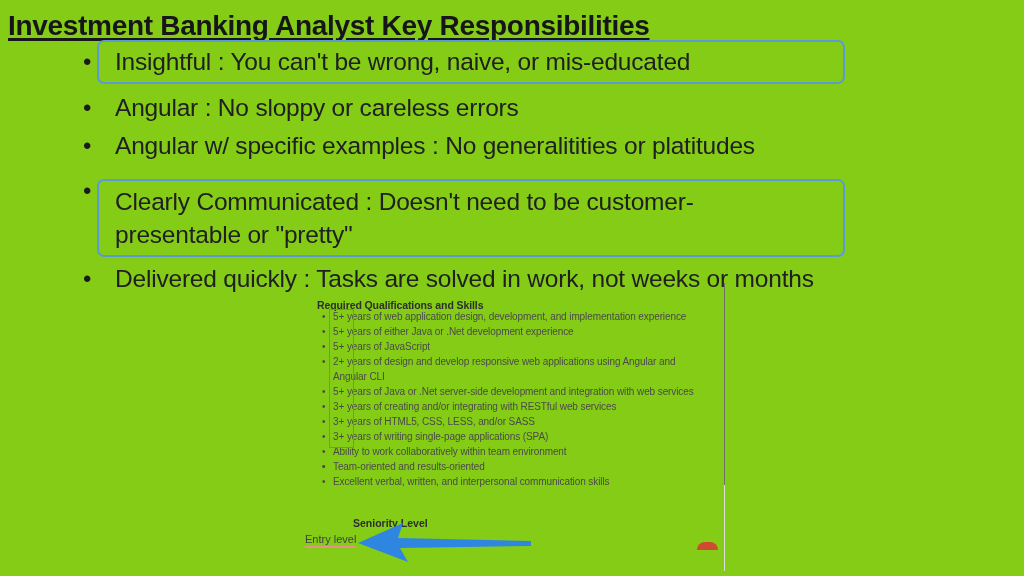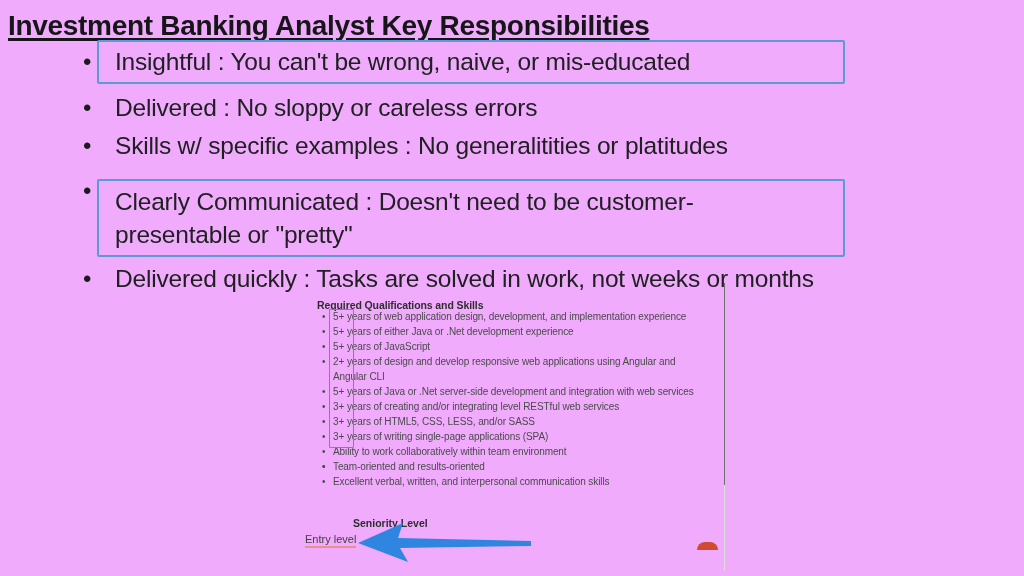--- a/index.html
+++ b/index.html
@@ -1,17 +1,17 @@
 <!DOCTYPE html>
 <html><head>
 <meta charset="utf-8">
 <style>
   html,body { margin:0; padding:0; background:#fff; }
   .stage {
-    position:relative; width:1024px; height:576px; background:#f0abfc;
+    position:relative; width:1024px; height:576px; background:#84cc16;
     font-family:"Liberation Sans","DejaVu Sans",sans-serif; overflow:hidden;
     color:#1d1d1f;
   }
 
   
   .slide-title {
     position:absolute; left:8px; top:10px;
     font-size:28px; font-weight:bold; letter-spacing:-0.3px; color:#161618;
     text-decoration:underline; text-decoration-thickness:2.5px; text-underline-offset:3px;
   }
@@ -22,21 +22,21 @@
   ul.main-list li {
     position:relative; display:block; padding-left:40px;
     font-size:24.5px; letter-spacing:-0.2px; color:#202022; white-space:nowrap;
   }
   ul.main-list li .dot {
     position:absolute; left:8px; top:0; font-size:24px; line-height:38px; color:#1b1b1d;
   }
   ul.main-list li.plain { line-height:38px; }
   ul.main-list li.boxed-li .dot { line-height:44px; }
   .boxed {
-    display:inline-block; margin-left:-18px; border:2px solid #5b9bd5; border-radius:2px;
+    display:inline-block; margin-left:-18px; border:2px solid #5b9bd5; border-radius:7px;
     background:transparent; white-space:nowrap;
   }
   .boxed .bl { display:block; }
   li.box-one .boxed { padding:5px 12px 5px 16px; line-height:30px; width:716px; }
   li.box-two { margin-top:4px; margin-bottom:2px; }
   li.box-two .boxed { padding:4px 12px 4px 16px; line-height:33px; width:716px;margin-top:10px; }
   li.last { margin-top:3px; line-height:40px; }
   li.row-gap { margin-top:5px; }
 
   
@@ -91,25 +91,25 @@
 
   <ul class="main-list">
     <li class="boxed-li box-one">
       <span class="dot">•</span>
       <span class="boxed">
         <span class="bl">Insightful : You can't be wrong, naive, or mis-educated</span>
       </span>
     </li>
     <li class="plain row-gap">
       <span class="dot">•</span>
-      <span>Delivered : No sloppy or careless errors</span>
+      <span>Angular : No sloppy or careless errors</span>
     </li>
     <li class="plain">
       <span class="dot">•</span>
-      <span>Skills w/ specific examples : No generalitities or platitudes</span>
+      <span>Angular w/ specific examples : No generalitities or platitudes</span>
     </li>
     <li class="boxed-li box-two">
       <span class="dot">•</span>
       <span class="boxed">
         <span class="bl">Clearly Communicated : Doesn't need to be customer-</span>
         <span class="bl">presentable or "pretty"</span>
       </span>
     </li>
     <li class="plain last">
       <span class="dot">•</span>
@@ -131,21 +131,21 @@
         <span class="dot-sm">•</span><span class="prefix">5+ </span><span>years of JavaScript</span>
       </li>
       <li>
         <span class="dot-sm">•</span><span class="prefix">2+ </span><span>years of design and develop responsive web applications using Angular and</span>
         <span class="line2">Angular CLI</span>
       </li>
       <li>
         <span class="dot-sm">•</span><span class="prefix">5+ </span><span>years of Java or .Net server-side development and integration with web services</span>
       </li>
       <li>
-        <span class="dot-sm">•</span><span class="prefix">3+ </span><span>years of creating and/or integrating level RESTful web services</span>
+        <span class="dot-sm">•</span><span class="prefix">3+ </span><span>years of creating and/or integrating with RESTful web services</span>
       </li>
       <li>
         <span class="dot-sm">•</span><span class="prefix">3+ </span><span>years of HTML5, CSS, LESS, and/or SASS</span>
       </li>
       <li>
         <span class="dot-sm">•</span><span class="prefix">3+ </span><span>years of writing single-page applications (SPA)</span>
       </li>
       <li>
         <span class="dot-sm">•</span><span class="prefix"></span><span>Ability to work collaboratively within team environment</span>
       </li>

